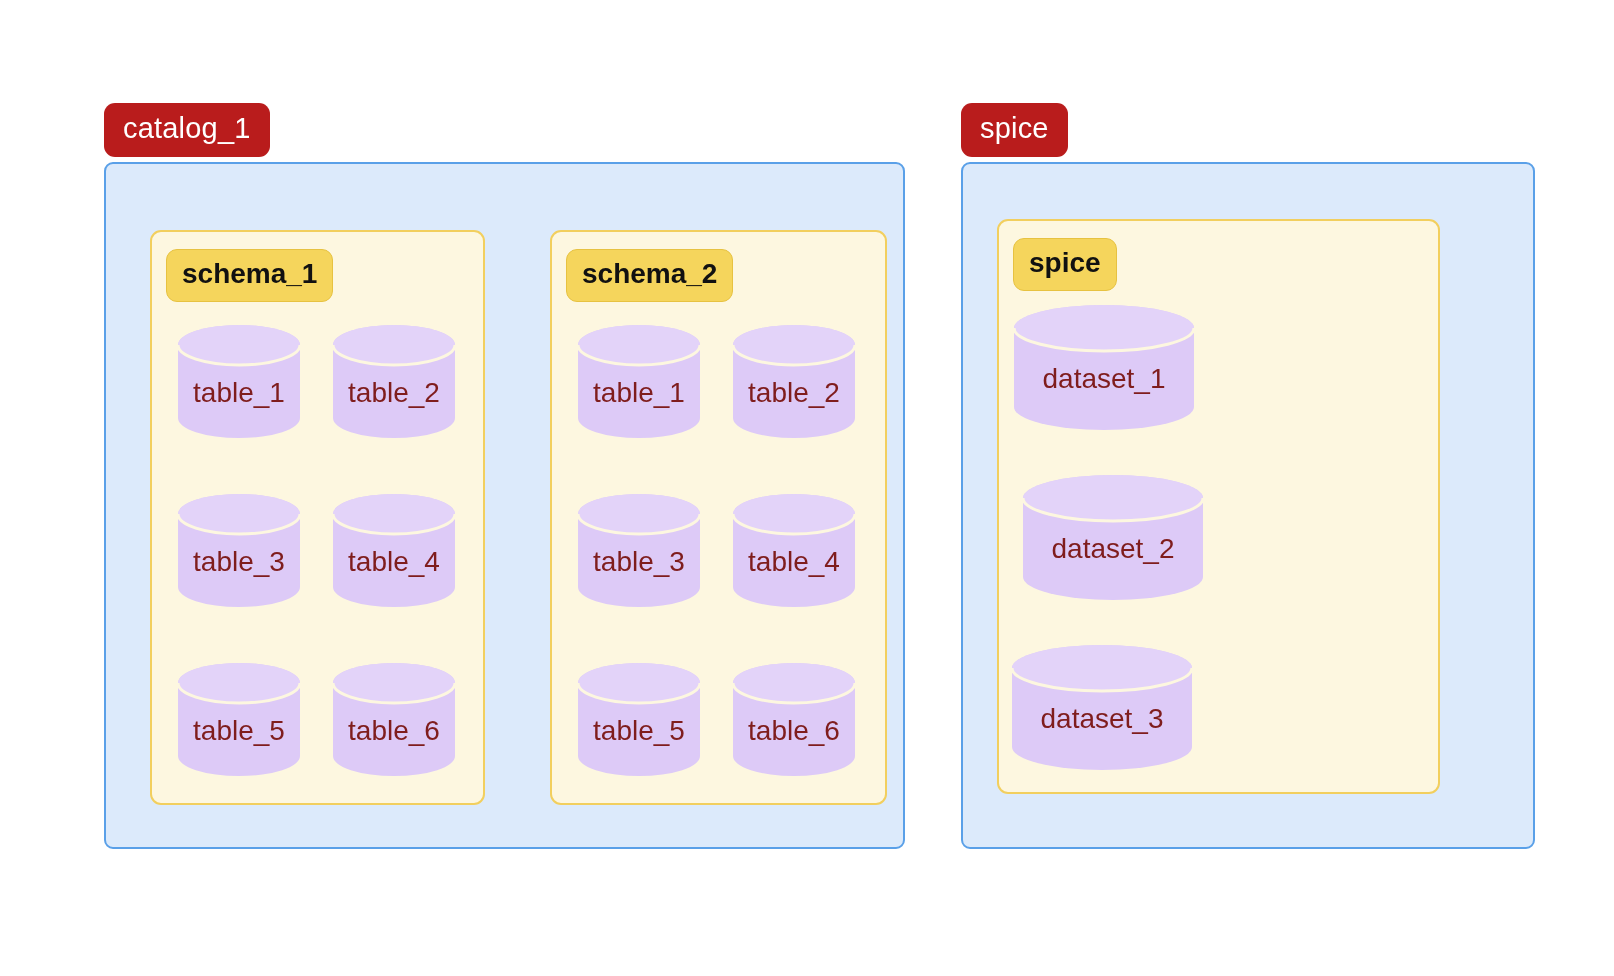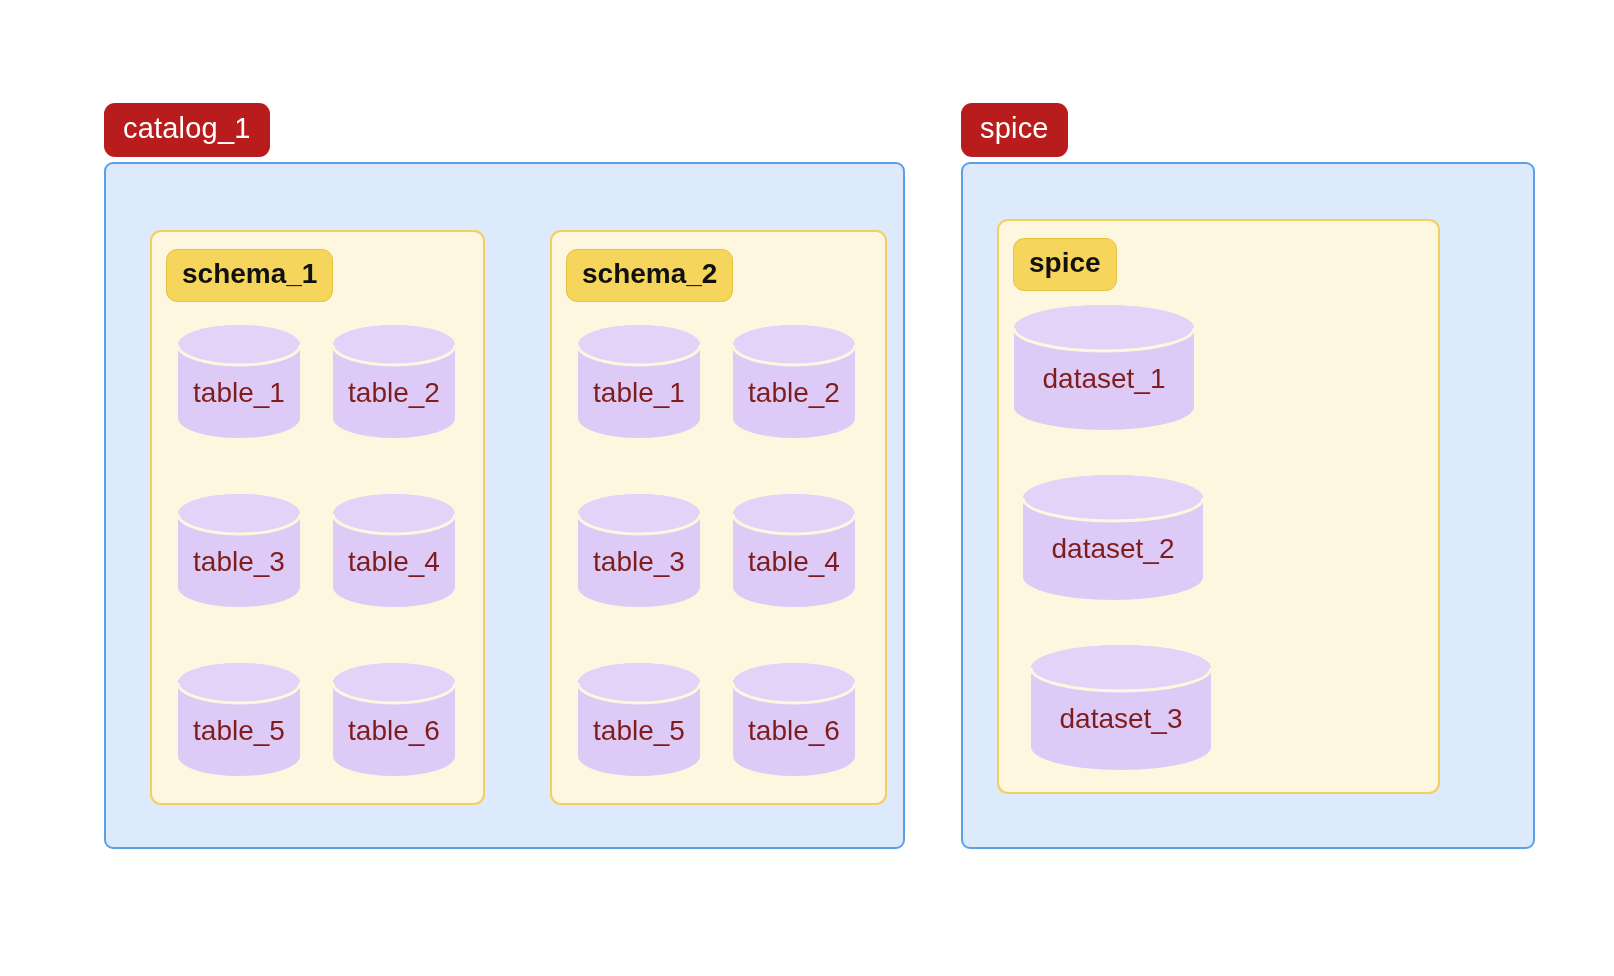--- a/index.html
+++ b/index.html
@@ -245,21 +245,21 @@
         <div class="cyl" style="left:24px; top:254px; width:180px; height:125px;">
           <svg viewBox="0 0 180 125" preserveAspectRatio="none">
             <path d="M0,23 a90,23 0 0 1 180,0 L180,102 a90,23 0 0 1 -180,0 Z" fill="#ddcaf7"></path>
             <ellipse cx="90" cy="23" rx="90" ry="23" fill="#e3d3f9"></ellipse>
             <path d="M0,23 a90,23 0 0 0 180,0" fill="none" stroke="#fdf7e0" stroke-width="3"></path>
           </svg>
           <div class="cyl-label">dataset_2</div>
         </div>
 
 
-        <div class="cyl" style="left:32px; top:424px; width:180px; height:125px;text-align:center;">
+        <div class="cyl" style="left:13px; top:424px; width:180px; height:125px;text-align:center;">
           <svg viewBox="0 0 180 125" preserveAspectRatio="none">
             <path d="M0,23 a90,23 0 0 1 180,0 L180,102 a90,23 0 0 1 -180,0 Z" fill="#ddcaf7"></path>
             <ellipse cx="90" cy="23" rx="90" ry="23" fill="#e3d3f9"></ellipse>
             <path d="M0,23 a90,23 0 0 0 180,0" fill="none" stroke="#fdf7e0" stroke-width="3"></path>
           </svg>
           <div class="cyl-label">dataset_3</div>
         </div>
 
       </div>
 

